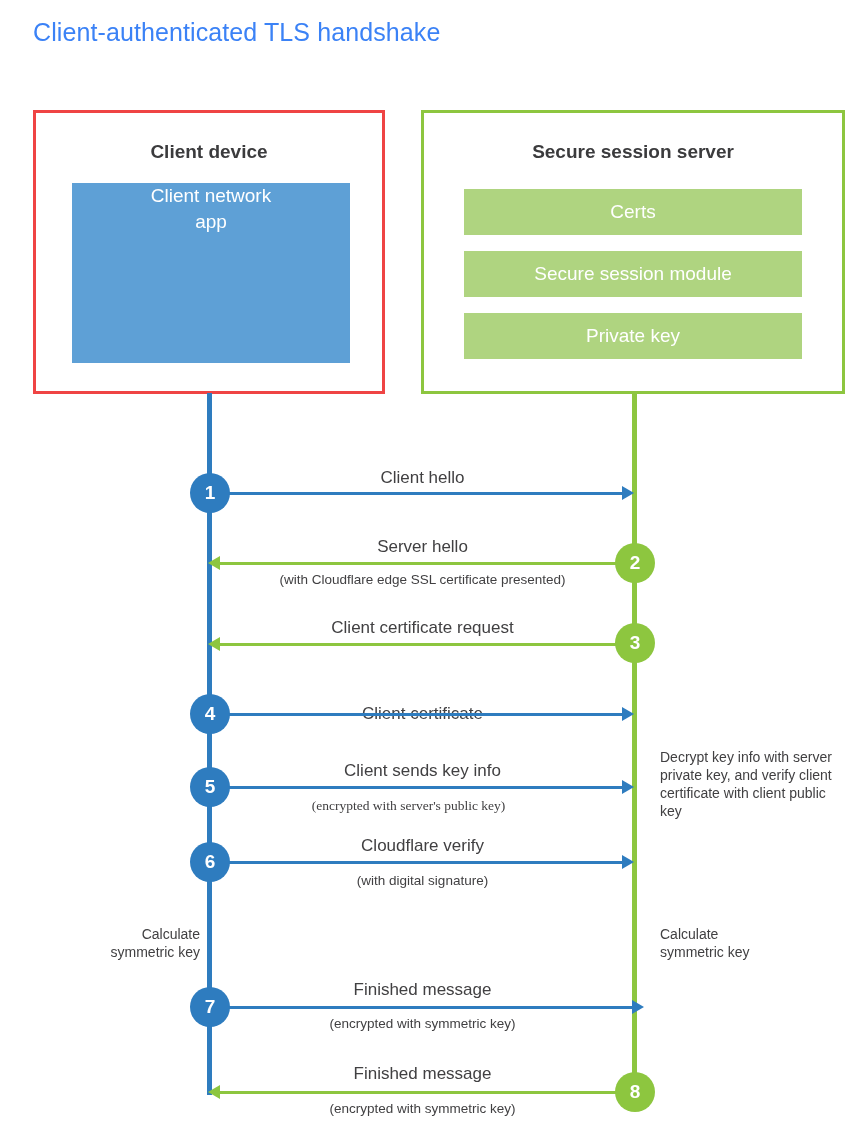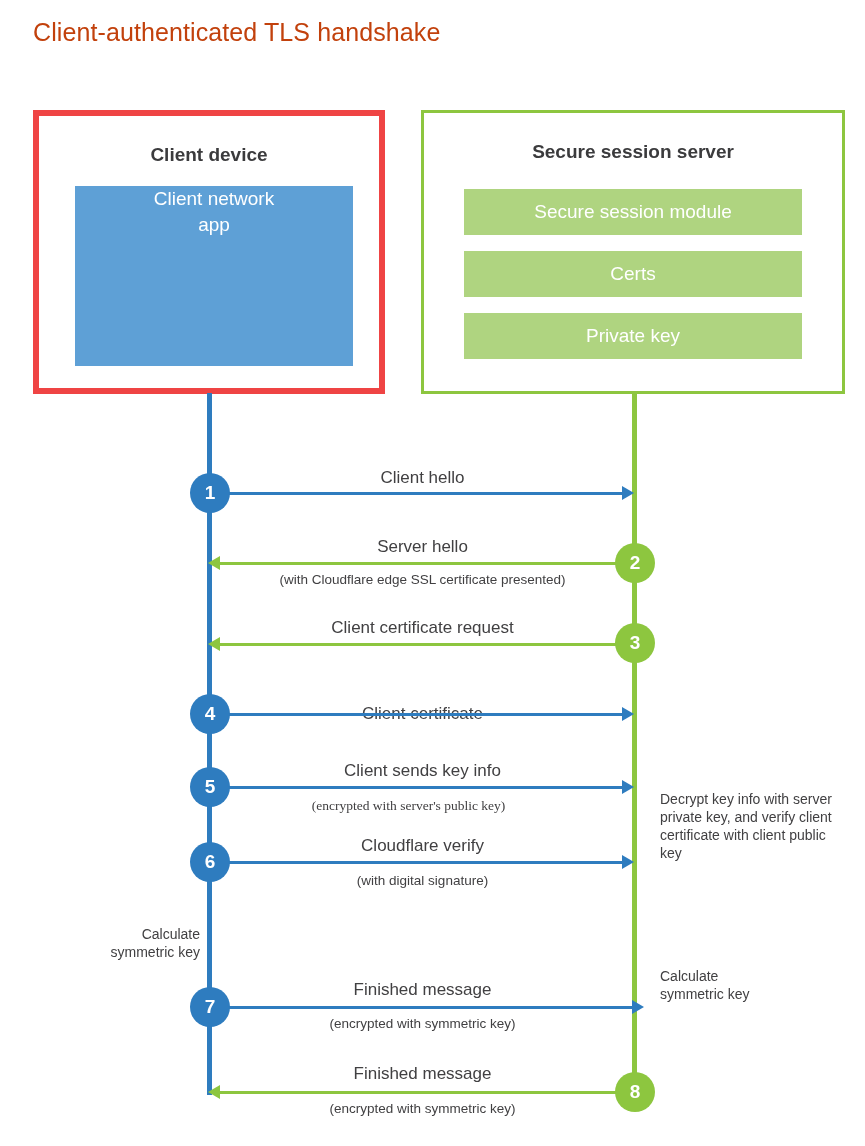--- a/index.html
+++ b/index.html
@@ -16,37 +16,37 @@
     overflow: hidden;
   }
 
   
   .page-title {
     position: absolute;
     left: 33px;
     top: 18px;
     font-size: 25px;
     font-weight: 400;
-    color: #c2410c;
+    color: #3b82f6;
     letter-spacing: 0.1px;
     white-space: nowrap;
   }
 
   
   .party-box {
     position: absolute;
     background: #ffffff;
     box-sizing: border-box;
   }
   .party-box.client {
     left: 33px;
     top: 110px;
     width: 352px;
     height: 284px;
-    border: 6px solid #ef4444;
+    border: 3px solid #ef4444;
   }
   .party-box.server {
     left: 421px;
     top: 110px;
     width: 424px;
     height: 284px;
     border: 3px solid #8DC63F;
   }
   .party-title {
     position: absolute;
@@ -175,40 +175,39 @@
     line-height: 18px;
     color: #414042;
   }
   .side-note.left-note {
     right: 665px;
     text-align: right;
   }
   .side-note.right-note {
     left: 660px;
     text-align: left;
-    margin-top: 42px;
   }
 </style>
 </head>
 <body>
 
 <div class="page-title">Client-authenticated TLS handshake</div>
 
 <div class="party-box client">
   <div class="party-title">Client device</div>
   <div class="client-app">
     <span>Client network<br>app</span>
   </div>
 </div>
 
 <div class="party-box server">
   <div class="party-title">Secure session server</div>
   <div class="server-stack">
+    <div class="server-item">Certs</div>
     <div class="server-item">Secure session module</div>
-    <div class="server-item">Certs</div>
     <div class="server-item">Private key</div>
   </div>
 </div>
 
 <div class="lifeline client-line"></div>
 <div class="lifeline server-line"></div>
 
 <div class="msg-label" style="left:210px; width:425px; top:468px;">Client hello</div>
 <div class="arrow blue" style="left:210px; width:413px; top:492px;">
   <span class="head right"></span>

